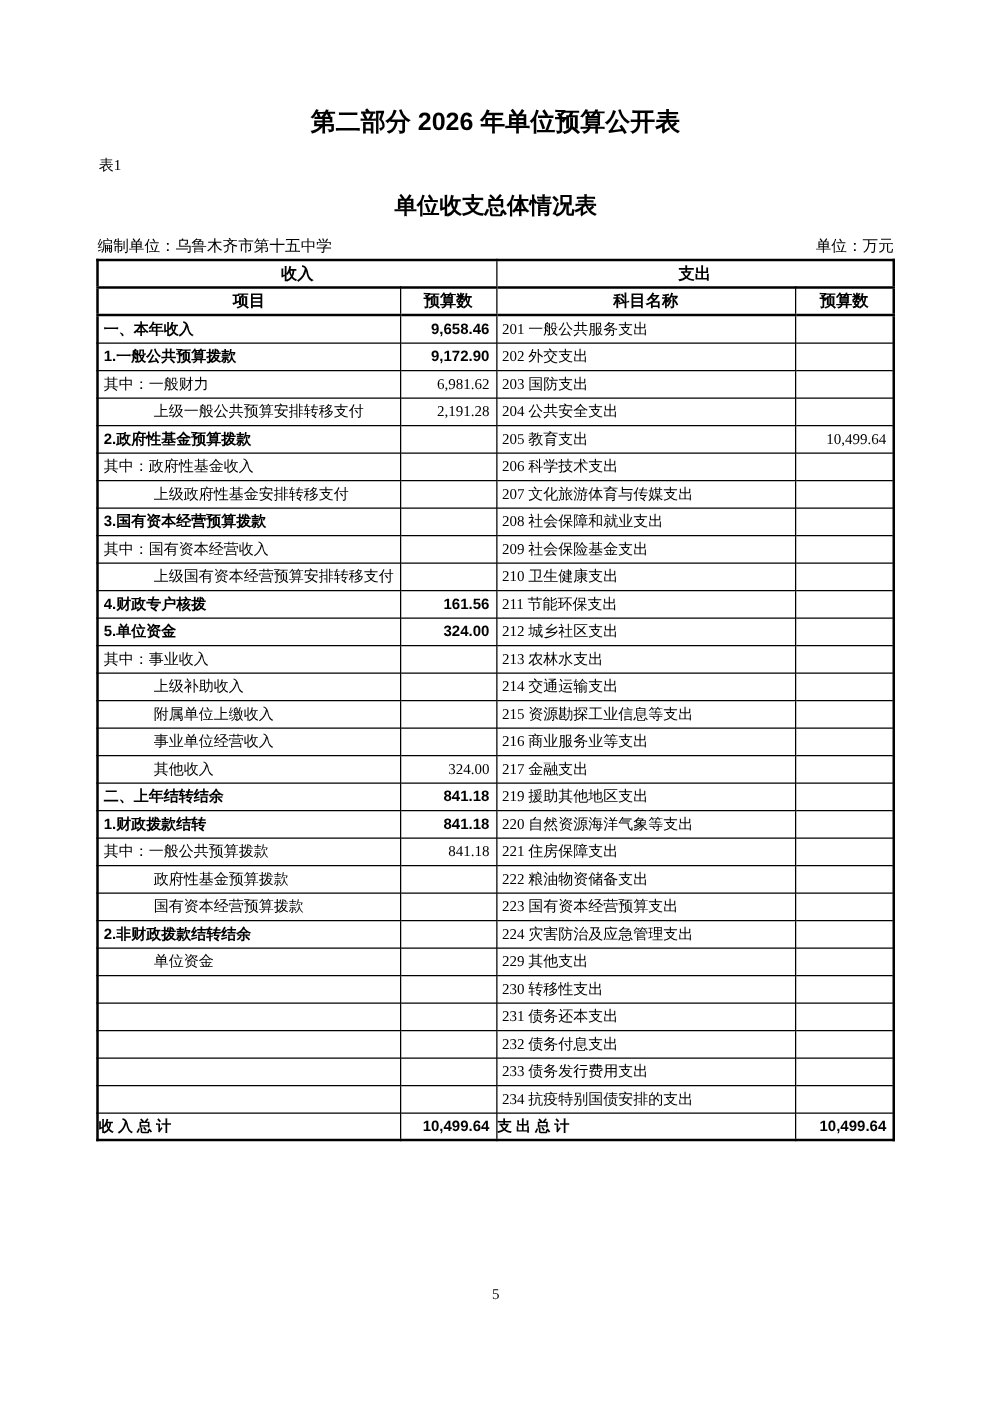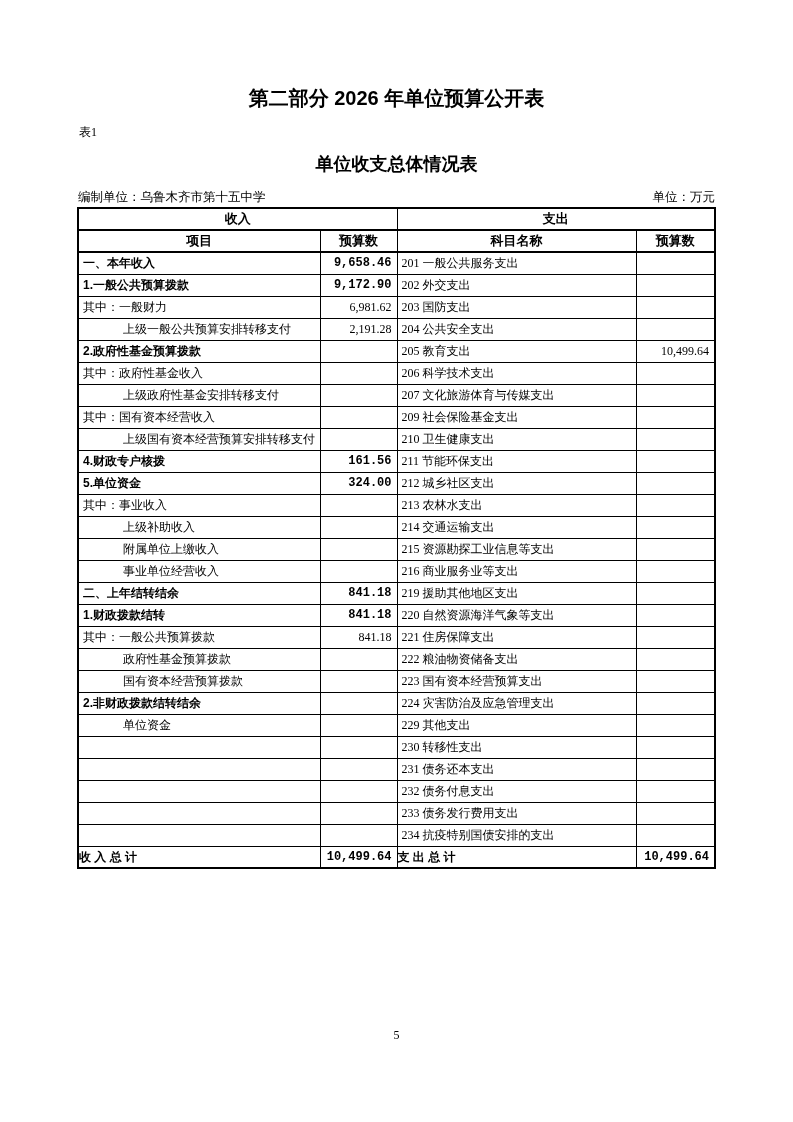--- a/index.html
+++ b/index.html
@@ -70,21 +70,21 @@
     margin-left: 43px;
   }
   .group-header-row th { border-bottom: 2px solid #000; }
 
   td.item-cell { text-align: left; padding-left: 4px; padding-right: 2px; }
   td.value-cell { text-align: right; padding-right: 5px; }
   td.bold {
     font-family: "Liberation Sans", "DejaVu Sans", sans-serif;
     font-weight: bold;
   }
-  td.value-cell.bold { font-family: Liberation Mono, monospace; font-weight: bold; }
+  td.value-cell.bold { font-family: Liberation Sans, sans-serif; font-weight: bold; }
   td.indent-1 { padding-left: 44px; }
   td.center { text-align: left; padding-left: 0; }
 
   .page-number {
     position: absolute;
     top: 1028px;
     left: 0;
     width: 100%;
     text-align: center;
     font-size: 12px;
@@ -168,20 +168,26 @@
     <td class="value-cell"></td>
   </tr>
 
   <tr class="data-row">
     <td class="item-cell indent-1">上级政府性基金安排转移支付</td>
     <td class="value-cell"></td>
     <td class="item-cell">207 文化旅游体育与传媒支出</td>
     <td class="value-cell"></td>
   </tr>
 
+  <tr class="data-row">
+    <td class="item-cell bold">3.国有资本经营预算拨款</td>
+    <td class="value-cell bold"></td>
+    <td class="item-cell">208 社会保障和就业支出</td>
+    <td class="value-cell"></td>
+  </tr>
 
   <tr class="data-row">
     <td class="item-cell">其中：国有资本经营收入</td>
     <td class="value-cell"></td>
     <td class="item-cell">209 社会保险基金支出</td>
     <td class="value-cell"></td>
   </tr>
 
   <tr class="data-row">
     <td class="item-cell indent-1">上级国有资本经营预算安排转移支付</td>
@@ -225,20 +231,26 @@
     <td class="value-cell"></td>
   </tr>
 
   <tr class="data-row">
     <td class="item-cell indent-1">事业单位经营收入</td>
     <td class="value-cell"></td>
     <td class="item-cell">216 商业服务业等支出</td>
     <td class="value-cell"></td>
   </tr>
 
+  <tr class="data-row">
+    <td class="item-cell indent-1">其他收入</td>
+    <td class="value-cell">324.00</td>
+    <td class="item-cell">217 金融支出</td>
+    <td class="value-cell"></td>
+  </tr>
 
   <tr class="data-row">
     <td class="item-cell bold">二、上年结转结余</td>
     <td class="value-cell bold">841.18</td>
     <td class="item-cell">219 援助其他地区支出</td>
     <td class="value-cell"></td>
   </tr>
 
   <tr class="data-row">
     <td class="item-cell bold">1.财政拨款结转</td>

